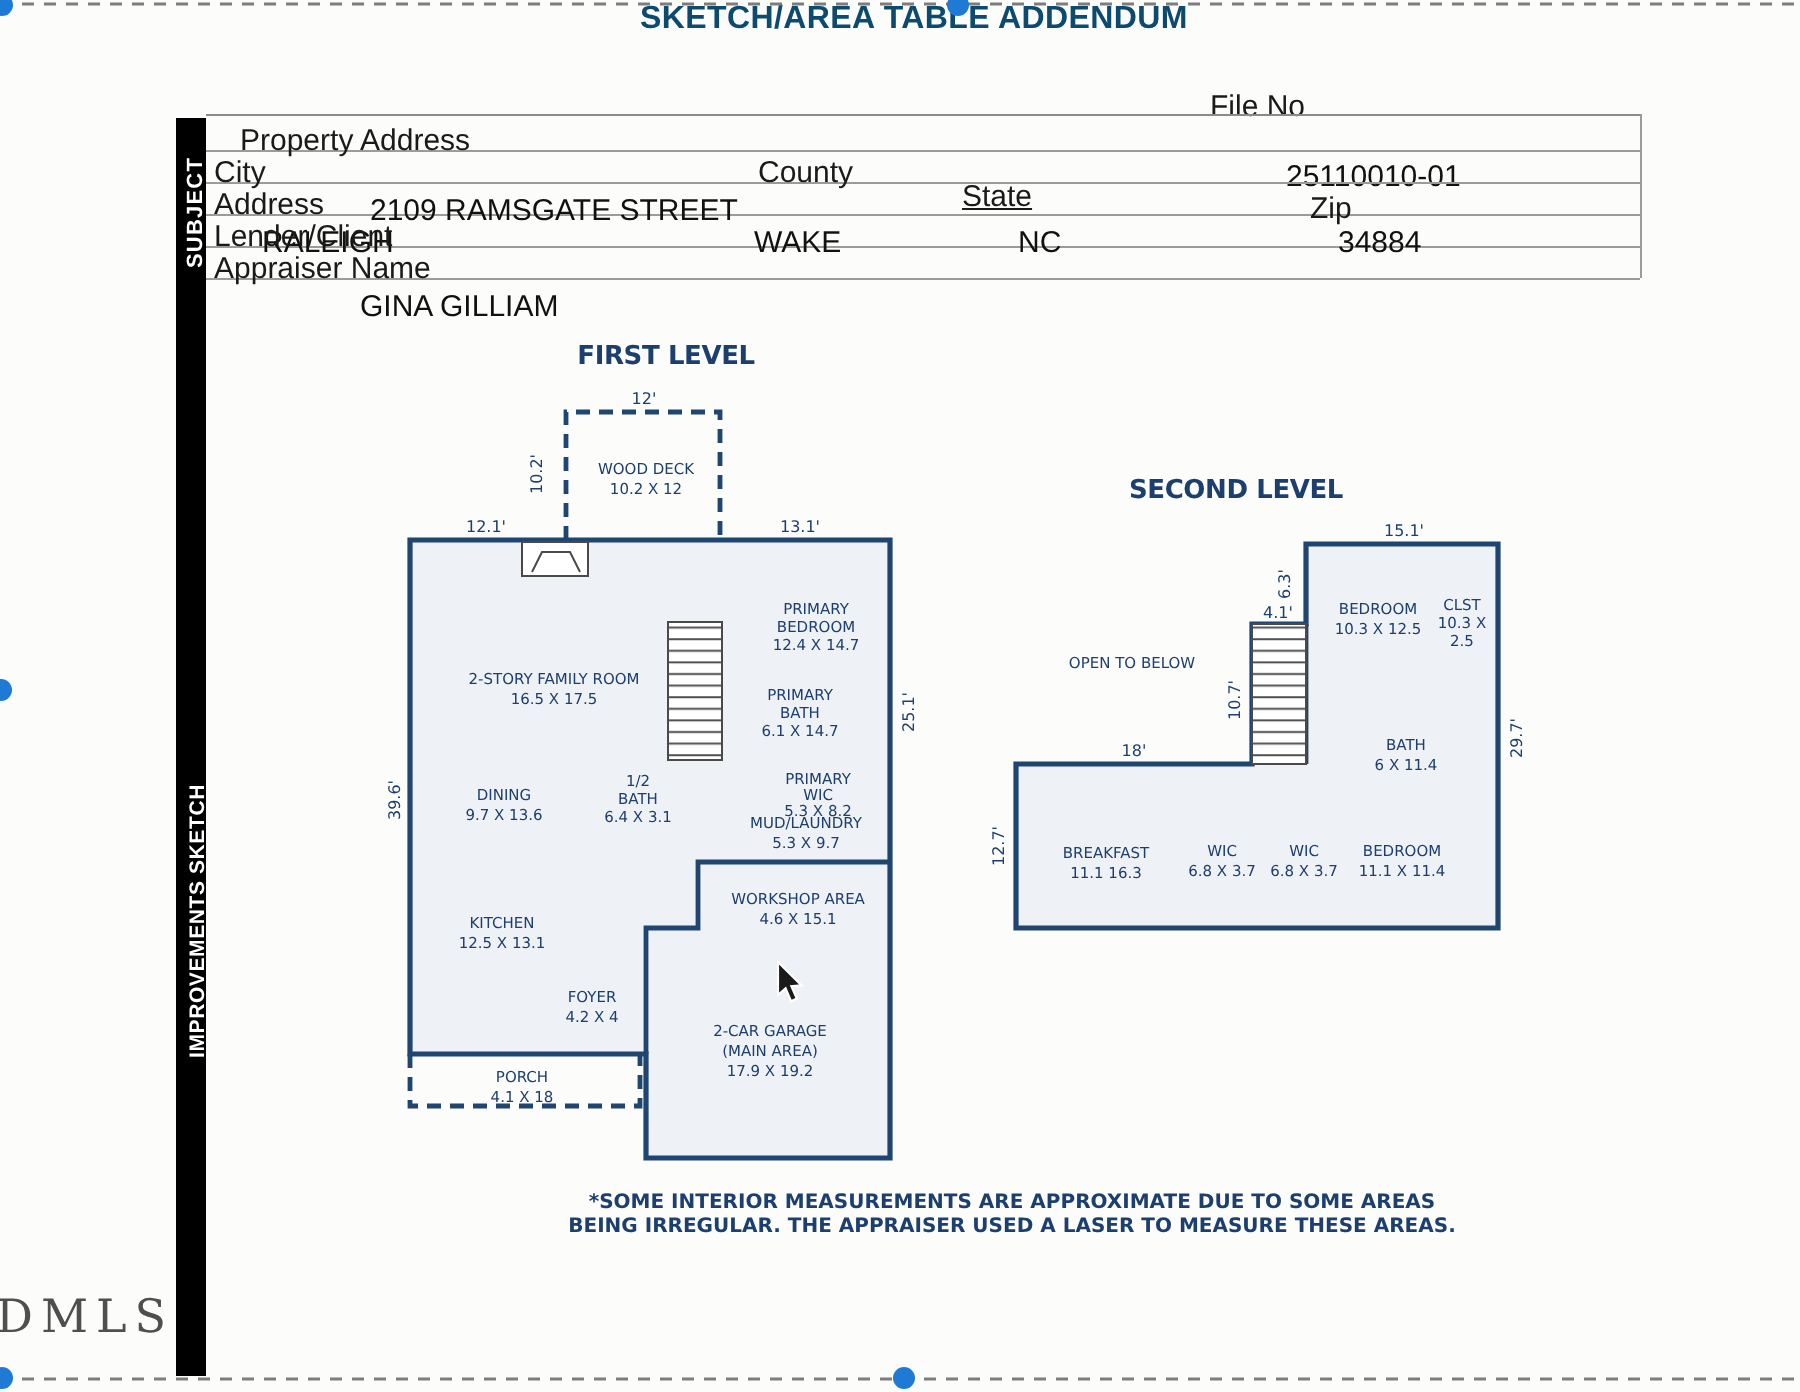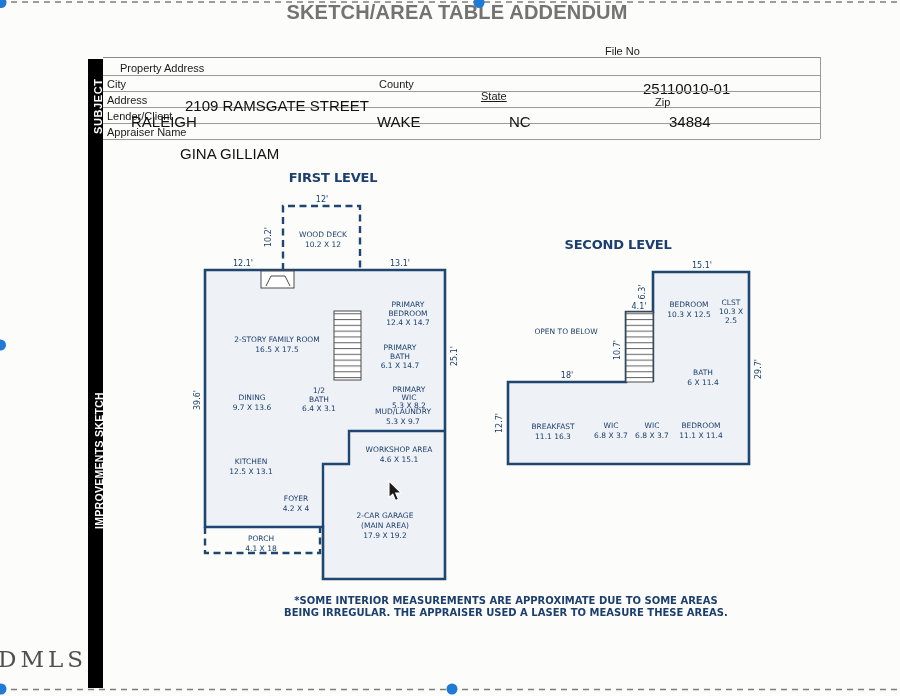--- a/index.html
+++ b/index.html
@@ -1,21 +1,21 @@
 <!DOCTYPE html>
 <html><head>
 <meta charset="utf-8">
 <style>
   html,body{margin:0;padding:0;}
   body{width:900px;height:696px;position:relative;background:#fcfcfa;overflow:hidden;
        font-family:"Liberation Sans",sans-serif;}
   .abs{position:absolute;}
-  #doc-title{top:1px;left:457px;transform:translateX(-50%);font-size:20px;font-weight:bold;
-             color:#737373;white-space:nowrap;letter-spacing:0.2px;}
-  .form-label{font-size:11px;color:#1a1a1a;white-space:nowrap;}
+  #doc-title{top:1px;left:457px;transform:translateX(-50%);font-size:16px;font-weight:bold;
+             color:#0c4a6e;white-space:nowrap;letter-spacing:0.2px;}
+  .form-label{font-size:15px;color:#1a1a1a;white-space:nowrap;}
   .form-value{font-size:15px;font-weight:normal;color:#111;white-space:nowrap;margin-top:36px;}
   .hline{height:0;border-top:1px solid #9b9b9b;}
   .vline{width:0;border-left:1px solid #9b9b9b;}
   #section-bar{left:88px;top:59px;width:15px;height:629px;background:#000;}
   .vlabel{position:absolute;white-space:nowrap;color:#fff;font-weight:bold;
           transform-origin:0 0;transform:rotate(-90deg);}
   #subject-label{left:92px;top:134px;font-size:11px;letter-spacing:0.6px;}
   #improvements-label{left:92.5px;top:529px;font-size:10.5px;letter-spacing:0.3px;}
   #watermark{left:-2px;top:646px;font-family:"DejaVu Serif",serif;font-size:23px;
              color:#4f4f4f;letter-spacing:4px;}

